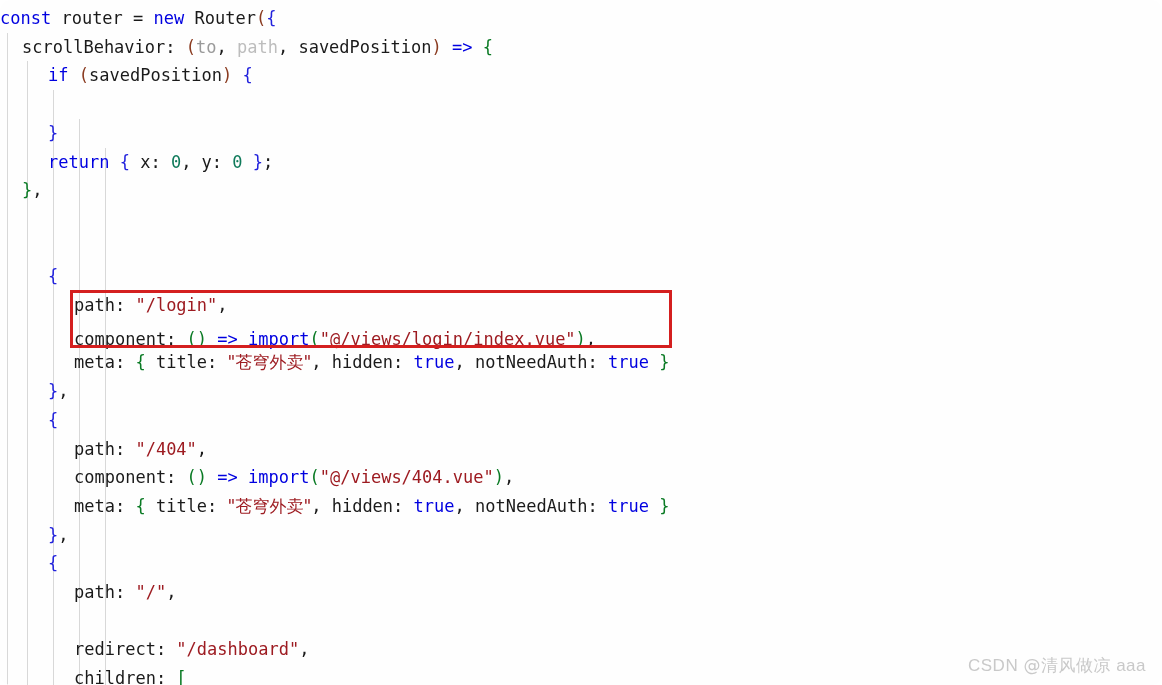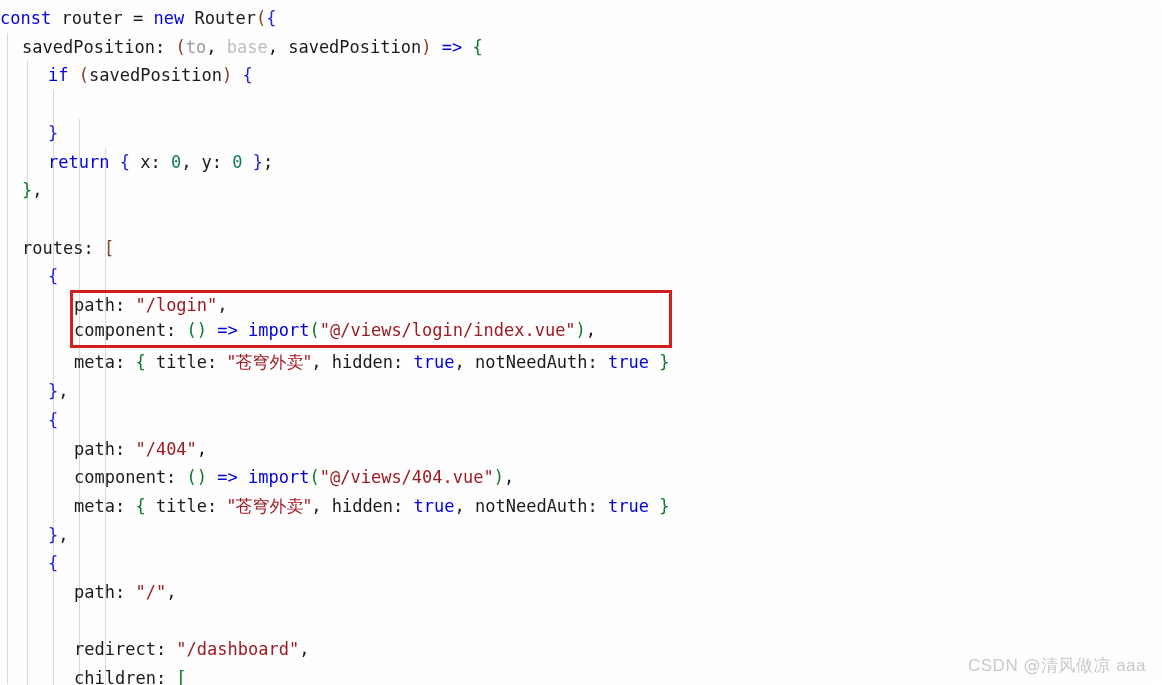--- a/index.html
+++ b/index.html
@@ -66,29 +66,28 @@
 <div id="editor">
   <div id="guides">
       <div class="guide" style="left: 7px; top: 32.7px; height: 652.3px;"></div>
       <div class="guide" style="left: 27px; top: 61.4px; height: 623.6px;"></div>
       <div class="guide" style="left: 53px; top: 90.1px; height: 594.9px;"></div>
       <div class="guide" style="left: 79px; top: 118.8px; height: 566.2px;"></div>
       <div class="guide" style="left: 105px; top: 147.5px; height: 537.5px;"></div>
     </div>
   <div class="code-layer" id="code-layer">
       <div class="line ind0" style="top: 4px;"><span class="kw">const</span><span class="plain"> router </span><span class="plain">=</span><span class="plain"> </span><span class="kw">new</span><span class="plain"> Router</span><span class="pn-m">(</span><span class="pn-b">{</span></div>
-      <div class="line ind1" style="top: 32.7px;"><span class="plain">savedPosition: </span><span class="pn-m">(</span><span class="dim">to</span><span class="plain">, </span><span class="dim2">base</span><span class="plain">, savedPosition</span><span class="pn-m">)</span><span class="plain"> </span><span class="kw">=&gt;</span><span class="plain"> </span><span class="pn-g">{</span></div>
+      <div class="line ind1" style="top: 32.7px;"><span class="plain">scrollBehavior: </span><span class="pn-m">(</span><span class="dim">to</span><span class="plain">, </span><span class="dim2">path</span><span class="plain">, savedPosition</span><span class="pn-m">)</span><span class="plain"> </span><span class="kw">=&gt;</span><span class="plain"> </span><span class="pn-g">{</span></div>
       <div class="line ind2" style="top: 61.4px;"><span class="kw">if</span><span class="plain"> </span><span class="pn-m">(</span><span class="plain">savedPosition</span><span class="pn-m">)</span><span class="plain"> </span><span class="pn-b">{</span></div>
       <div class="line ind2" style="top: 118.8px;"><span class="pn-b">}</span></div>
       <div class="line ind2" style="top: 147.5px; text-align: right;"><span class="kw">return</span><span class="plain"> </span><span class="pn-b">{</span><span class="plain"> x: </span><span class="num">0</span><span class="plain">, y: </span><span class="num">0</span><span class="plain"> </span><span class="pn-b">}</span><span class="plain">;</span></div>
       <div class="line ind1" style="top: 176.2px;"><span class="pn-g">}</span><span class="plain">,</span></div>
-      <div class="line ind1" style="top: 233.6px;"><span class="plain">routes: </span><span class="pn-m">[</span></div>
       <div class="line ind2" style="top: 262.3px;"><span class="pn-b">{</span></div>
       <div class="line ind3" style="top: 291px;"><span class="plain">path: </span><span class="str">"/login"</span><span class="plain">,</span></div>
-      <div class="line ind3" style="top: 316px;"><span class="plain">component: </span><span class="pn-g">()</span><span class="plain"> </span><span class="kw">=&gt;</span><span class="plain"> </span><span class="kw">import</span><span class="pn-g">(</span><span class="str">"@/views/login/index.vue"</span><span class="pn-g">)</span><span class="plain">,</span></div>
+      <div class="line ind3" style="top: 325px;"><span class="plain">component: </span><span class="pn-g">()</span><span class="plain"> </span><span class="kw">=&gt;</span><span class="plain"> </span><span class="kw">import</span><span class="pn-g">(</span><span class="str">"@/views/login/index.vue"</span><span class="pn-g">)</span><span class="plain">,</span></div>
       <div class="line ind3" style="top: 348.4px;"><span class="plain">meta: </span><span class="pn-g">{</span><span class="plain"> title: </span><span class="str cjk">"苍穹外卖"</span><span class="plain">, hidden: </span><span class="kw">true</span><span class="plain">, notNeedAuth: </span><span class="kw">true</span><span class="plain"> </span><span class="pn-g">}</span></div>
       <div class="line ind2" style="top: 377.1px;"><span class="pn-b">}</span><span class="plain">,</span></div>
       <div class="line ind2" style="top: 405.8px;"><span class="pn-b">{</span></div>
       <div class="line ind3" style="top: 434.5px;"><span class="plain">path: </span><span class="str">"/404"</span><span class="plain">,</span></div>
       <div class="line ind3" style="top: 463.2px;"><span class="plain">component: </span><span class="pn-g">()</span><span class="plain"> </span><span class="kw">=&gt;</span><span class="plain"> </span><span class="kw">import</span><span class="pn-g">(</span><span class="str">"@/views/404.vue"</span><span class="pn-g">)</span><span class="plain">,</span></div>
       <div class="line ind3" style="top: 491.9px;"><span class="plain">meta: </span><span class="pn-g">{</span><span class="plain"> title: </span><span class="str cjk">"苍穹外卖"</span><span class="plain">, hidden: </span><span class="kw">true</span><span class="plain">, notNeedAuth: </span><span class="kw">true</span><span class="plain"> </span><span class="pn-g">}</span></div>
       <div class="line ind2" style="top: 520.6px;"><span class="pn-b">}</span><span class="plain">,</span></div>
       <div class="line ind2" style="top: 549.3px;"><span class="pn-b">{</span></div>
       <div class="line ind3" style="top: 578px;"><span class="plain">path: </span><span class="str">"/"</span><span class="plain">,</span></div>
       <div class="line ind3" style="top: 635.4px;"><span class="plain">redirect: </span><span class="str">"/dashboard"</span><span class="plain">,</span></div>

